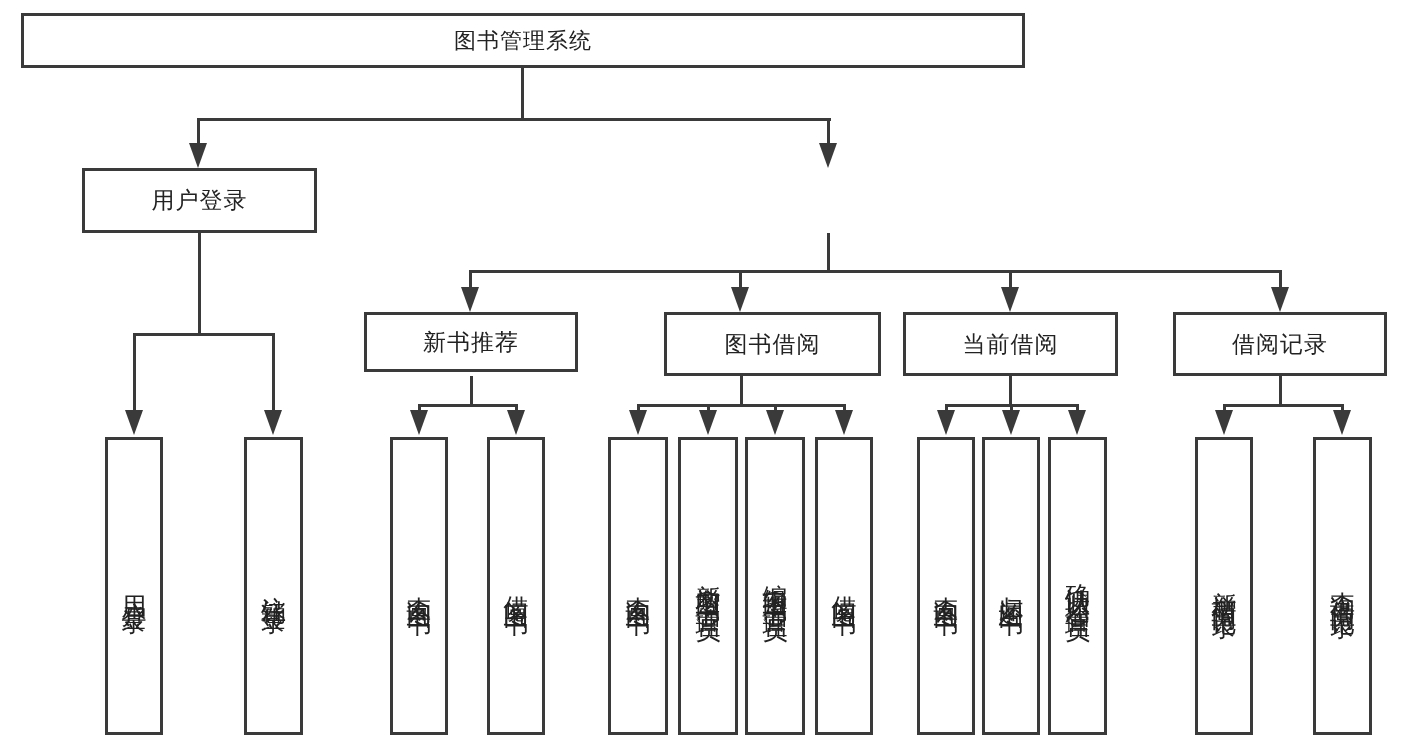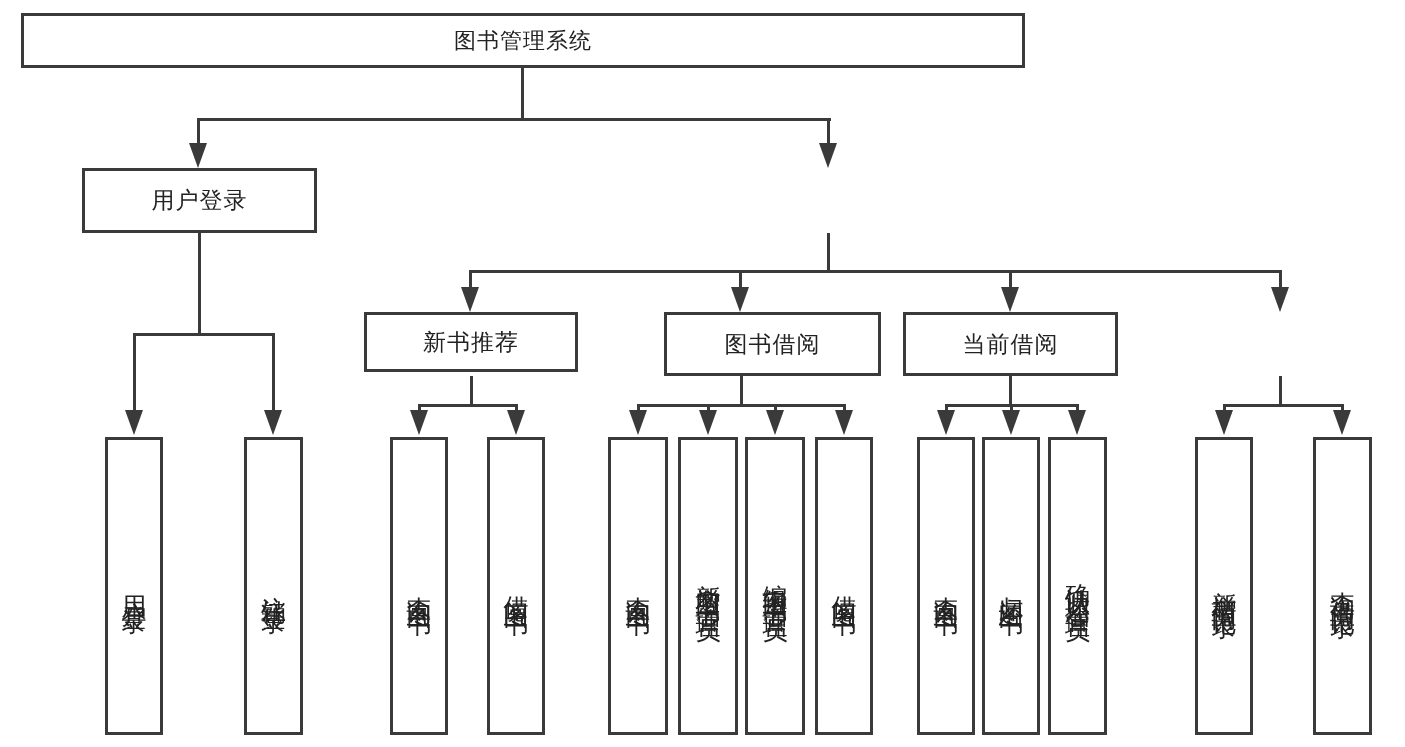--- a/index.html
+++ b/index.html
@@ -70,20 +70,23 @@
   <div class="arrow" style="left:1271px; top:287px;"></div>
 
   <div class="box hbox" style="left:364px; top:312px; width:214px; height:60px;">
     <span>新书推荐</span>
   </div>
   <div class="box hbox" style="left:633px; top:312px; width:217px; height:64px;margin-left:31px;">
     <span>图书借阅</span>
   </div>
   <div class="box hbox" style="left:903px; top:312px; width:215px; height:64px;font-family:Liberation Mono, monospace;">
     <span>当前借阅</span>
+  </div>
+  <div class="box hbox" style="left:1173px; top:312px; width:214px; height:64px;">
+    <span>借阅记录</span>
   </div>
 
   <div class="vline" style="left:470px; top:376px; height:28px;"></div>
   <div class="vline" style="left:740px; top:376px; height:28px;"></div>
   <div class="vline" style="left:1009px; top:376px; height:28px;"></div>
   <div class="vline" style="left:1279px; top:376px; height:28px;"></div>
 
   <div class="hline" style="left:418px; top:404px; width:100px;"></div>
   <div class="hline" style="left:637px; top:404px; width:209px;"></div>
   <div class="hline" style="left:945px; top:404px; width:134px;"></div>

